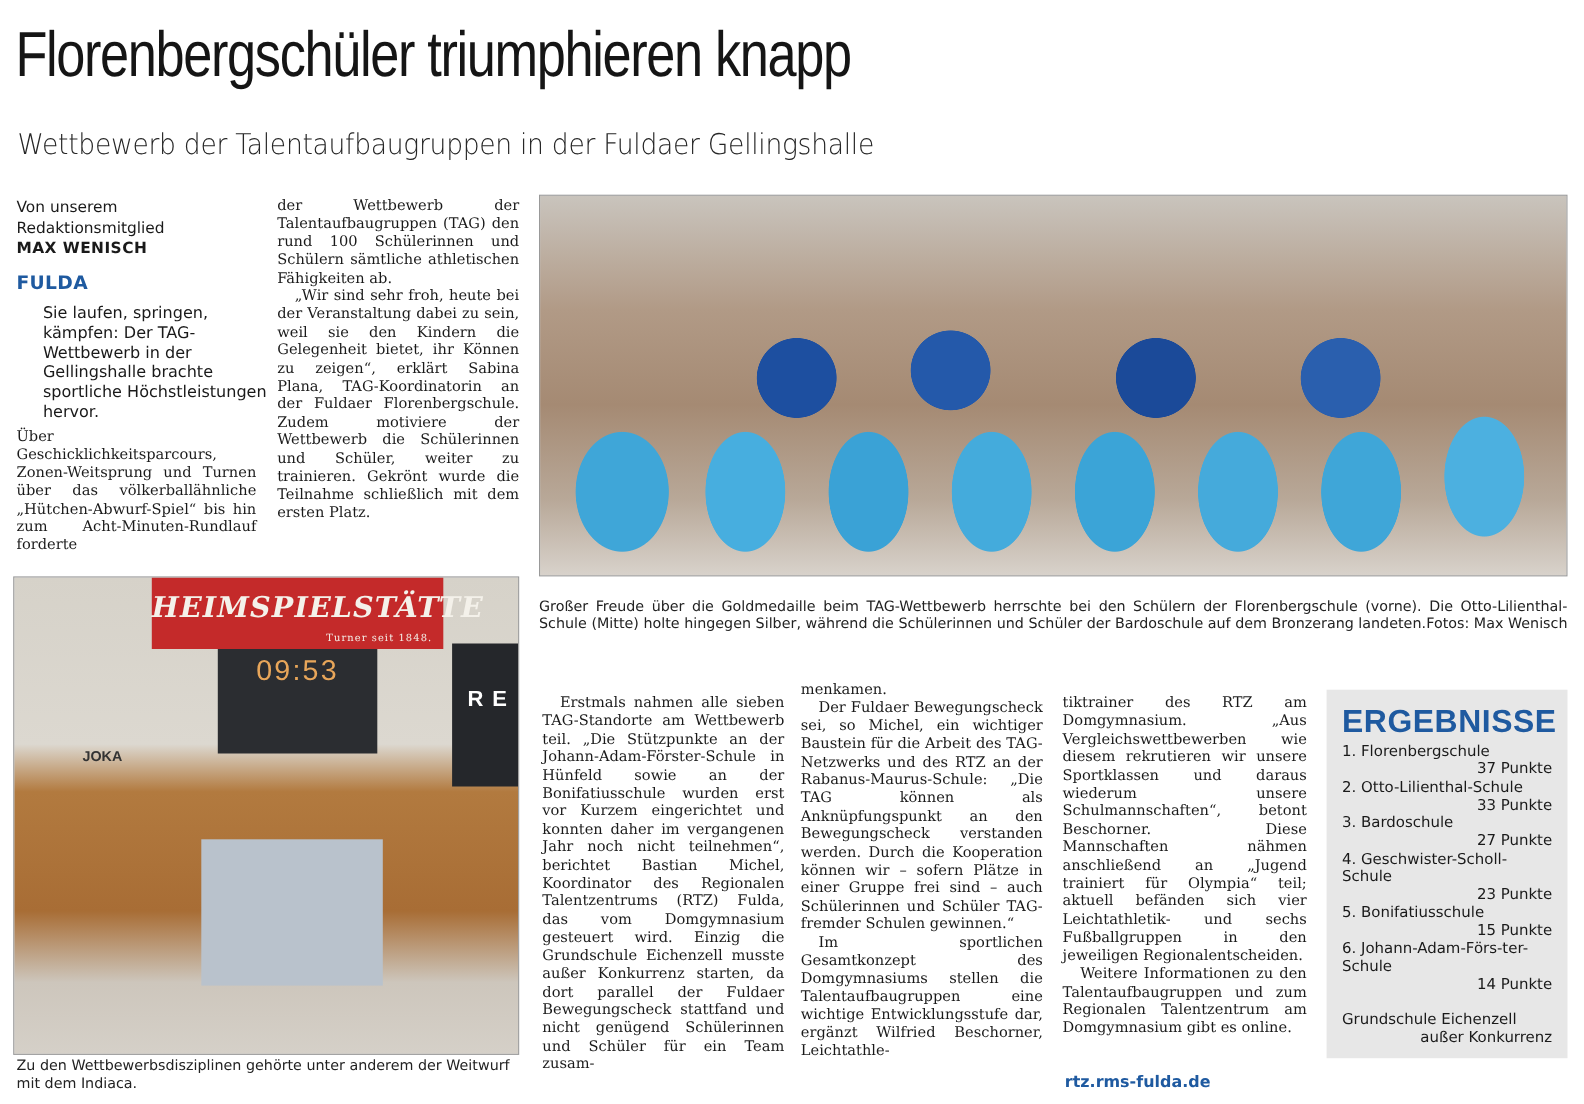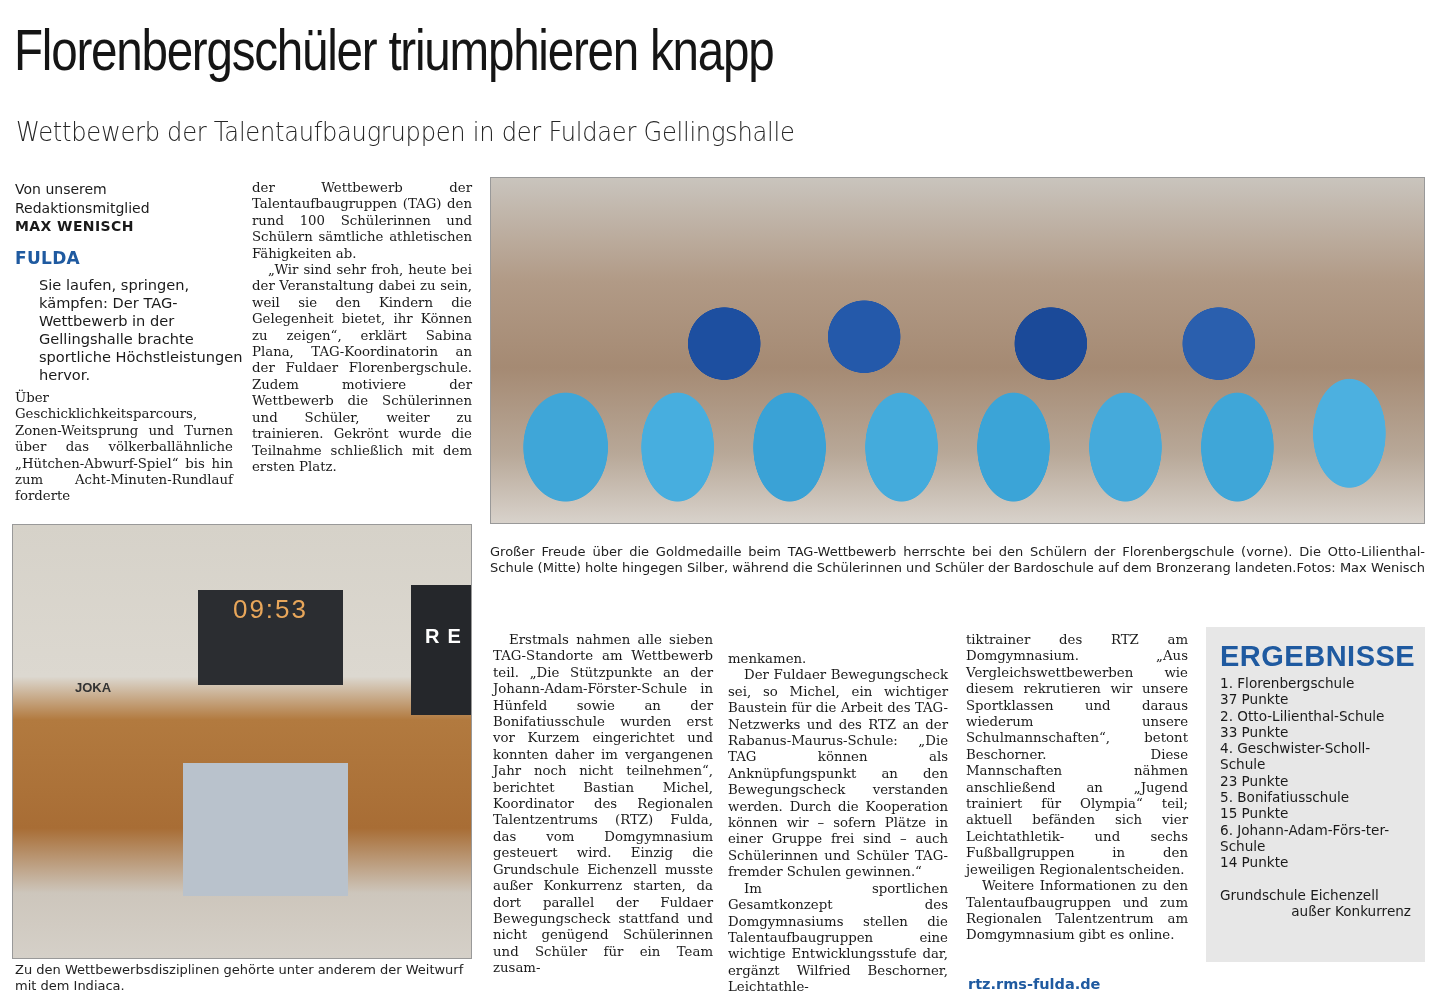--- a/index.html
+++ b/index.html
@@ -65,21 +65,21 @@
 
     .caption { position: absolute; font-family: "DejaVu Sans", sans-serif; font-size: 13px; line-height: 16px; color: #222; }
     .caption-main { left: 490px; top: 544px; width: 935px; text-align: justify; }
     .caption-main .credit { float: right; }
     .caption-side { left: 15px; top: 962px; width: 460px; }
 
     .results { position: absolute; left: 1206px; top: 627px; width: 219px; height: 335px; background: #e7e7e7; padding: 12px 14px 0 14px;
       font-family: "DejaVu Sans", sans-serif; }
     .results h2 { font-family: "Liberation Sans", sans-serif; font-weight: bold; font-size: 29px; line-height: 34px; color: #1f5aa0; letter-spacing: 0.5px; margin-bottom: 2px; }
     .results .item { font-size: 13.6px; line-height: 16.3px; color: #1a1a1a; }
-    .results .pts { }
+    .results .pts { text-align: right; }
     .results .note { margin-top: 16px; font-size: 13.6px; line-height: 16.3px; }
     .results .note .r { text-align: right; }
 
     .link { position: absolute; left: 968px; top: 976px; font-family: "DejaVu Sans", sans-serif; font-weight: bold; font-size: 14.5px; color: #1f5aa0; }
   </style>
 </head>
 <body>
 
 <h1 class="headline">Florenbergschüler triumphieren knapp</h1>
 <h2 class="subhead">Wettbewerb der Talentaufbaugruppen in der Fuldaer Gellingshalle</h2>
@@ -100,34 +100,38 @@
   <p class="indent">„Wir sind sehr froh, heute bei der Veranstaltung dabei zu sein, weil sie den Kindern die Gelegenheit bietet, ihr Können zu zeigen“, erklärt Sabina Plana, TAG-Koordinatorin an der Fuldaer Florenbergschule. Zudem motiviere der Wettbewerb die Schülerinnen und Schüler, weiter zu trainieren. Gekrönt wurde die Teilnahme schließlich mit dem ersten Platz.</p>
 </div>
 
 <div class="photo photo-main"></div>
 <div class="caption caption-main">
   <span>Großer Freude über die Goldmedaille beim TAG-Wettbewerb herrschte bei den Schülern der Florenbergschule (vorne). Die Otto-Lilienthal-Schule (Mitte) holte hingegen Silber, während die Schülerinnen und Schüler der Bardoschule auf dem Bronzerang landeten.</span>
   <span class="credit">Fotos: Max Wenisch</span>
 </div>
 
 <div class="photo photo-side">
+  <div class="banner">
+    <span>HEIMSPIELSTÄTTE</span>
+    <small>Turner seit 1848.</small>
+  </div>
   <div class="scoreboard">
     <div class="time">09:53</div>
   </div>
   <div class="joka">JOKA</div>
   <div class="right-dark">RE</div>
   <div class="doorway"></div>
 </div>
 <div class="caption caption-side">Zu den Wettbewerbsdisziplinen gehörte unter anderem der Weitwurf mit dem Indiaca.</div>
 
 <div class="col" style="left:493px; top:632px; width:220px;">
   <p class="indent">Erstmals nahmen alle sieben TAG-Standorte am Wettbewerb teil. „Die Stützpunkte an der Johann-Adam-Förster-Schule in Hünfeld sowie an der Bonifatiusschule wurden erst vor Kurzem eingerichtet und konnten daher im vergangenen Jahr noch nicht teilnehmen“, berichtet Bastian Michel, Koordinator des Regionalen Talentzentrums (RTZ) Fulda, das vom Domgymnasium gesteuert wird. Einzig die Grundschule Eichenzell musste außer Konkurrenz starten, da dort parallel der Fuldaer Bewegungscheck stattfand und nicht genügend Schülerinnen und Schüler für ein Team zusam-</p>
 </div>
 
-<div class="col" style="left:728px; top:651px; width:220px;">
+<div class="col" style="left:728px; top:620px; width:220px;">
   <p>menkamen.</p>
   <p class="indent">Der Fuldaer Bewegungscheck sei, so Michel, ein wichtiger Baustein für die Arbeit des TAG-Netzwerks und des RTZ an der Rabanus-Maurus-Schule: „Die TAG können als Anknüpfungspunkt an den Bewegungscheck verstanden werden. Durch die Kooperation können wir – sofern Plätze in einer Gruppe frei sind – auch Schülerinnen und Schüler TAG-fremder Schulen gewinnen.“</p>
   <p class="indent">Im sportlichen Gesamtkonzept des Domgymnasiums stellen die Talentaufbaugruppen eine wichtige Entwicklungsstufe dar, ergänzt Wilfried Beschorner, Leichtathle-</p>
 </div>
 
 <div class="col" style="left:966px; top:632px; width:222px;">
   <p>tiktrainer des RTZ am Domgymnasium. „Aus Vergleichswettbewerben wie diesem rekrutieren wir unsere Sportklassen und daraus wiederum unsere Schulmannschaften“, betont Beschorner. Diese Mannschaften nähmen anschließend an „Jugend trainiert für Olympia“ teil; aktuell befänden sich vier Leichtathletik- und sechs Fußballgruppen in den jeweiligen Regionalentscheiden.</p>
   <p class="indent">Weitere Informationen zu den Talentaufbaugruppen und zum Regionalen Talentzentrum am Domgymnasium gibt es online.</p>
 </div>
 <a class="link">rtz.rms-fulda.de</a>
@@ -136,20 +140,24 @@
   <h2>ERGEBNISSE</h2>
   <div class="item">
     <div>1. Florenbergschule</div>
     <div class="pts">37 Punkte</div>
   </div>
   <div class="item">
     <div>2. Otto-Lilienthal-Schule</div>
     <div class="pts">33 Punkte</div>
   </div>
   <div class="item">
+    <div>3. Bardoschule</div>
+    <div class="pts">27 Punkte</div>
+  </div>
+  <div class="item">
     <div>4. Geschwister-Scholl-Schule</div>
     <div class="pts">23 Punkte</div>
   </div>
   <div class="item">
     <div>5. Bonifatiusschule</div>
     <div class="pts">15 Punkte</div>
   </div>
   <div class="item">
     <div>6. Johann-Adam-Förs-ter-Schule</div>
     <div class="pts">14 Punkte</div>

